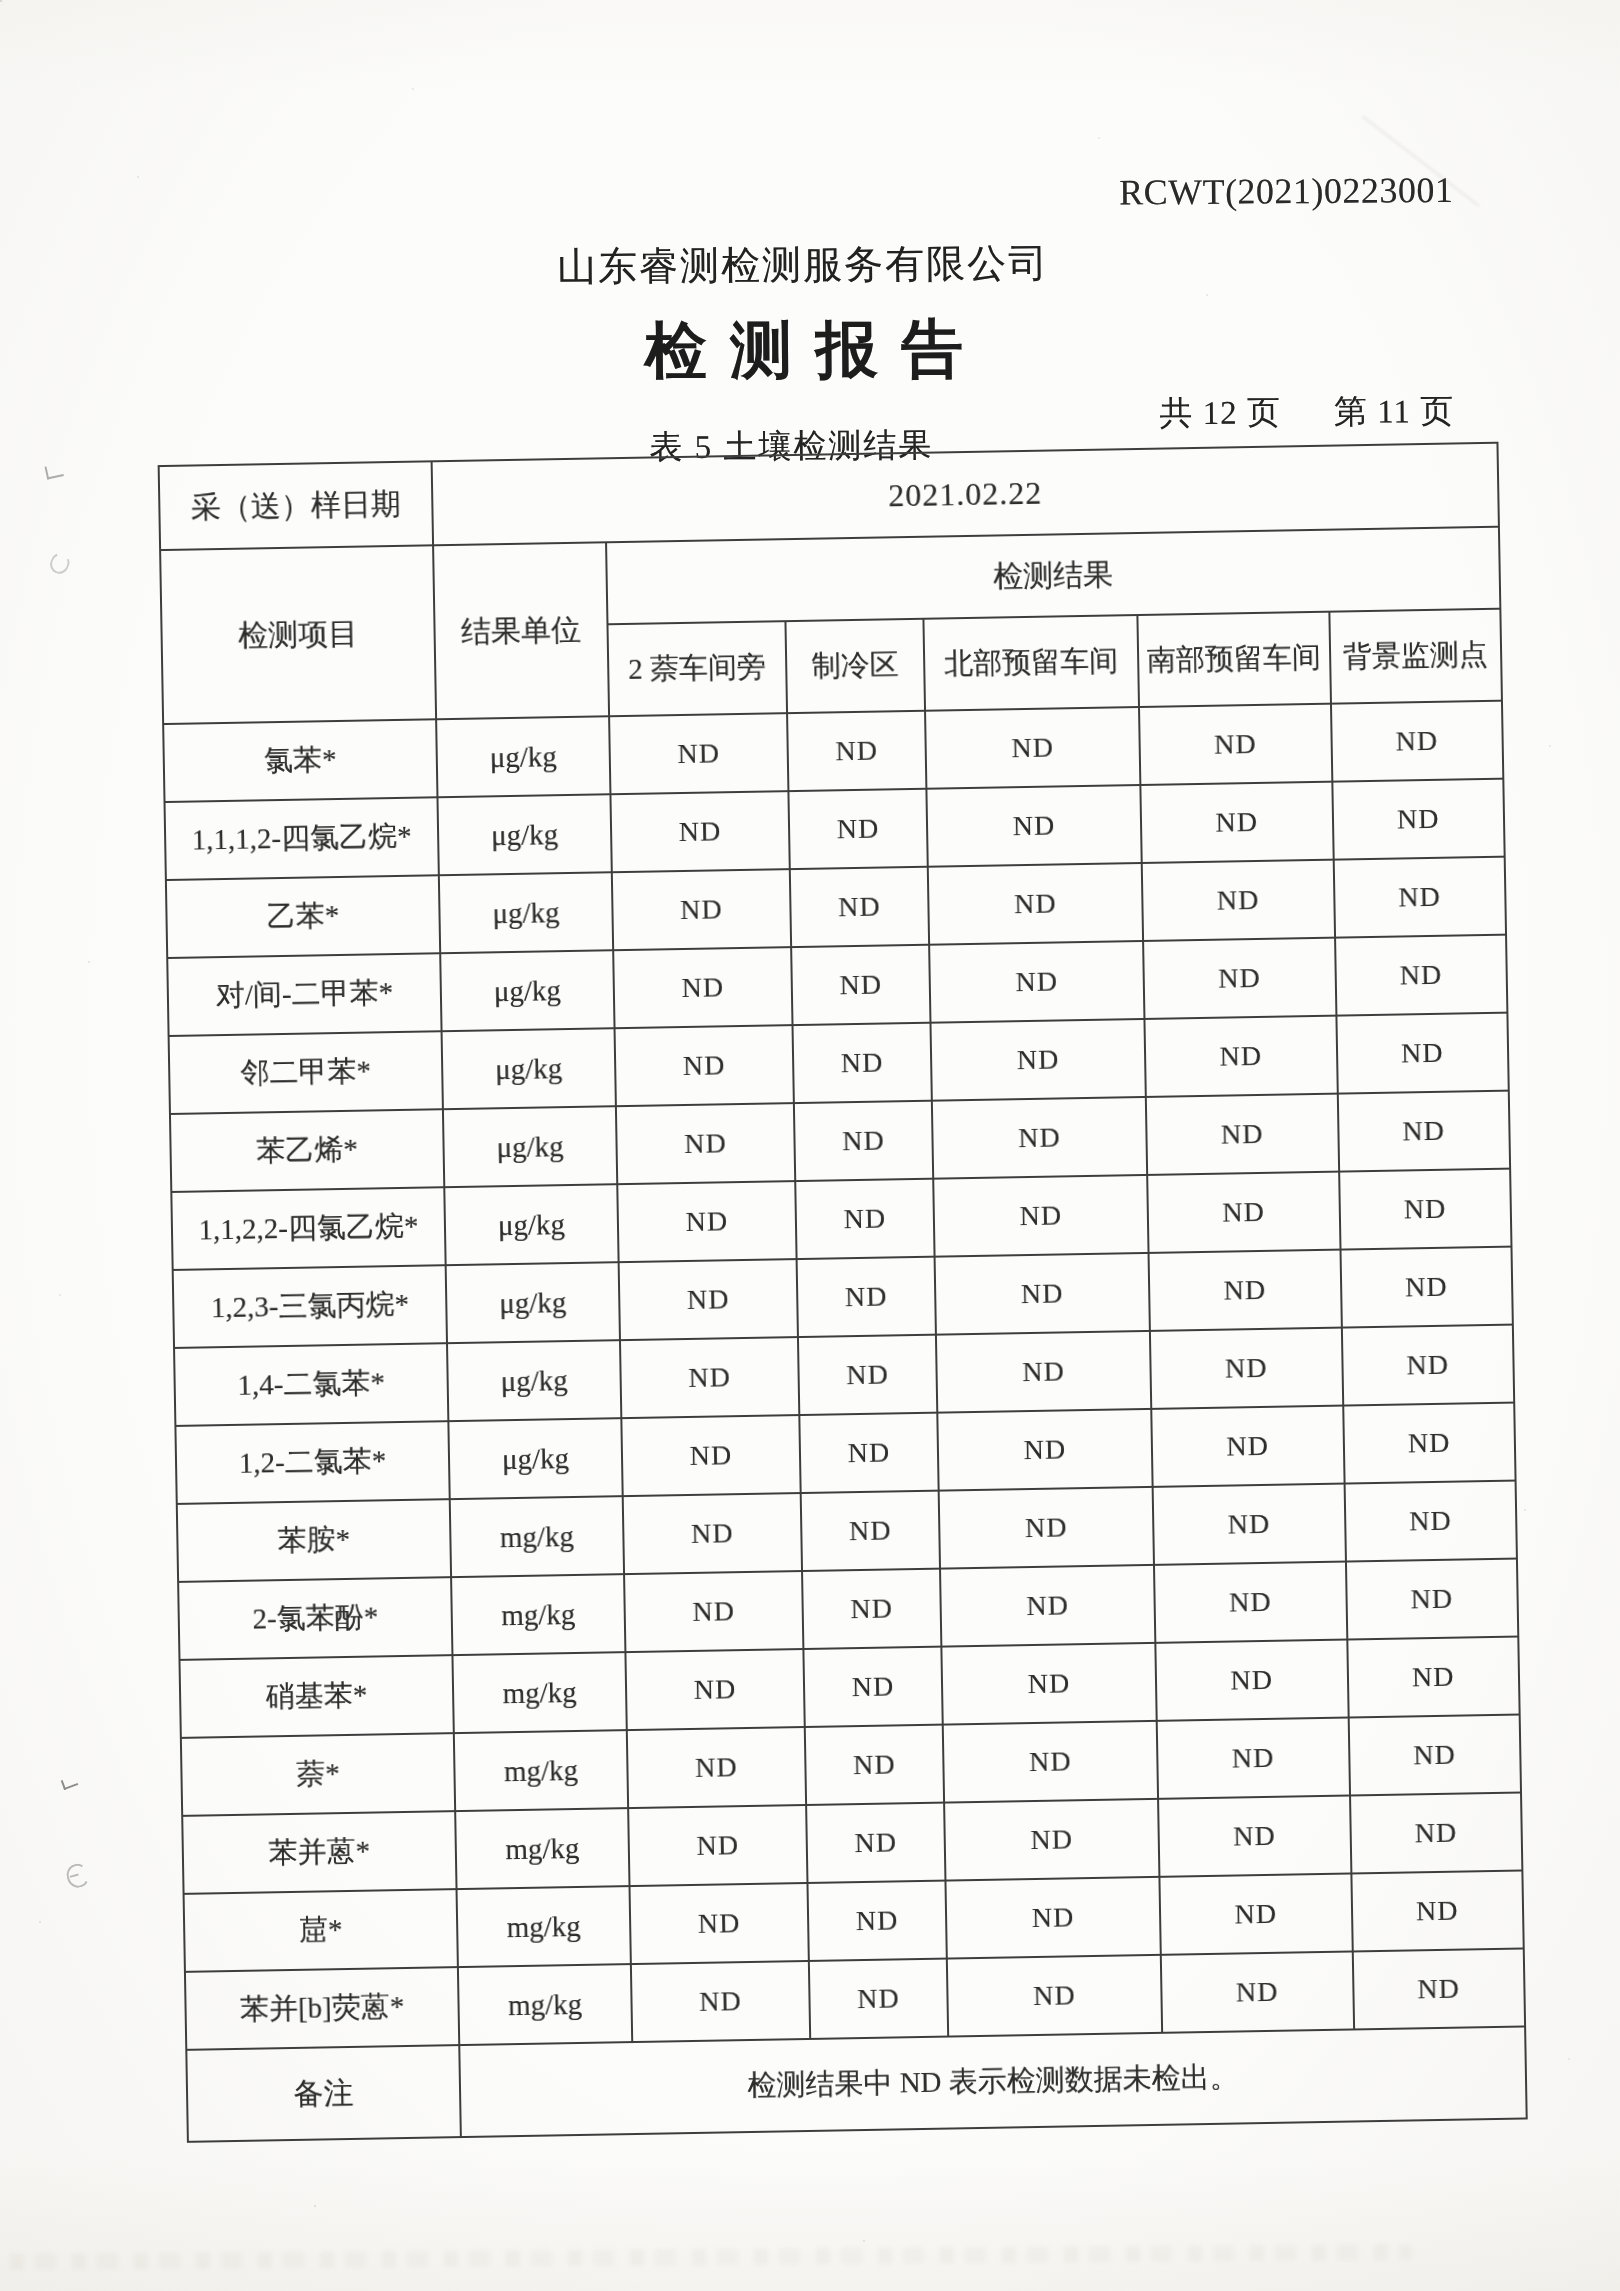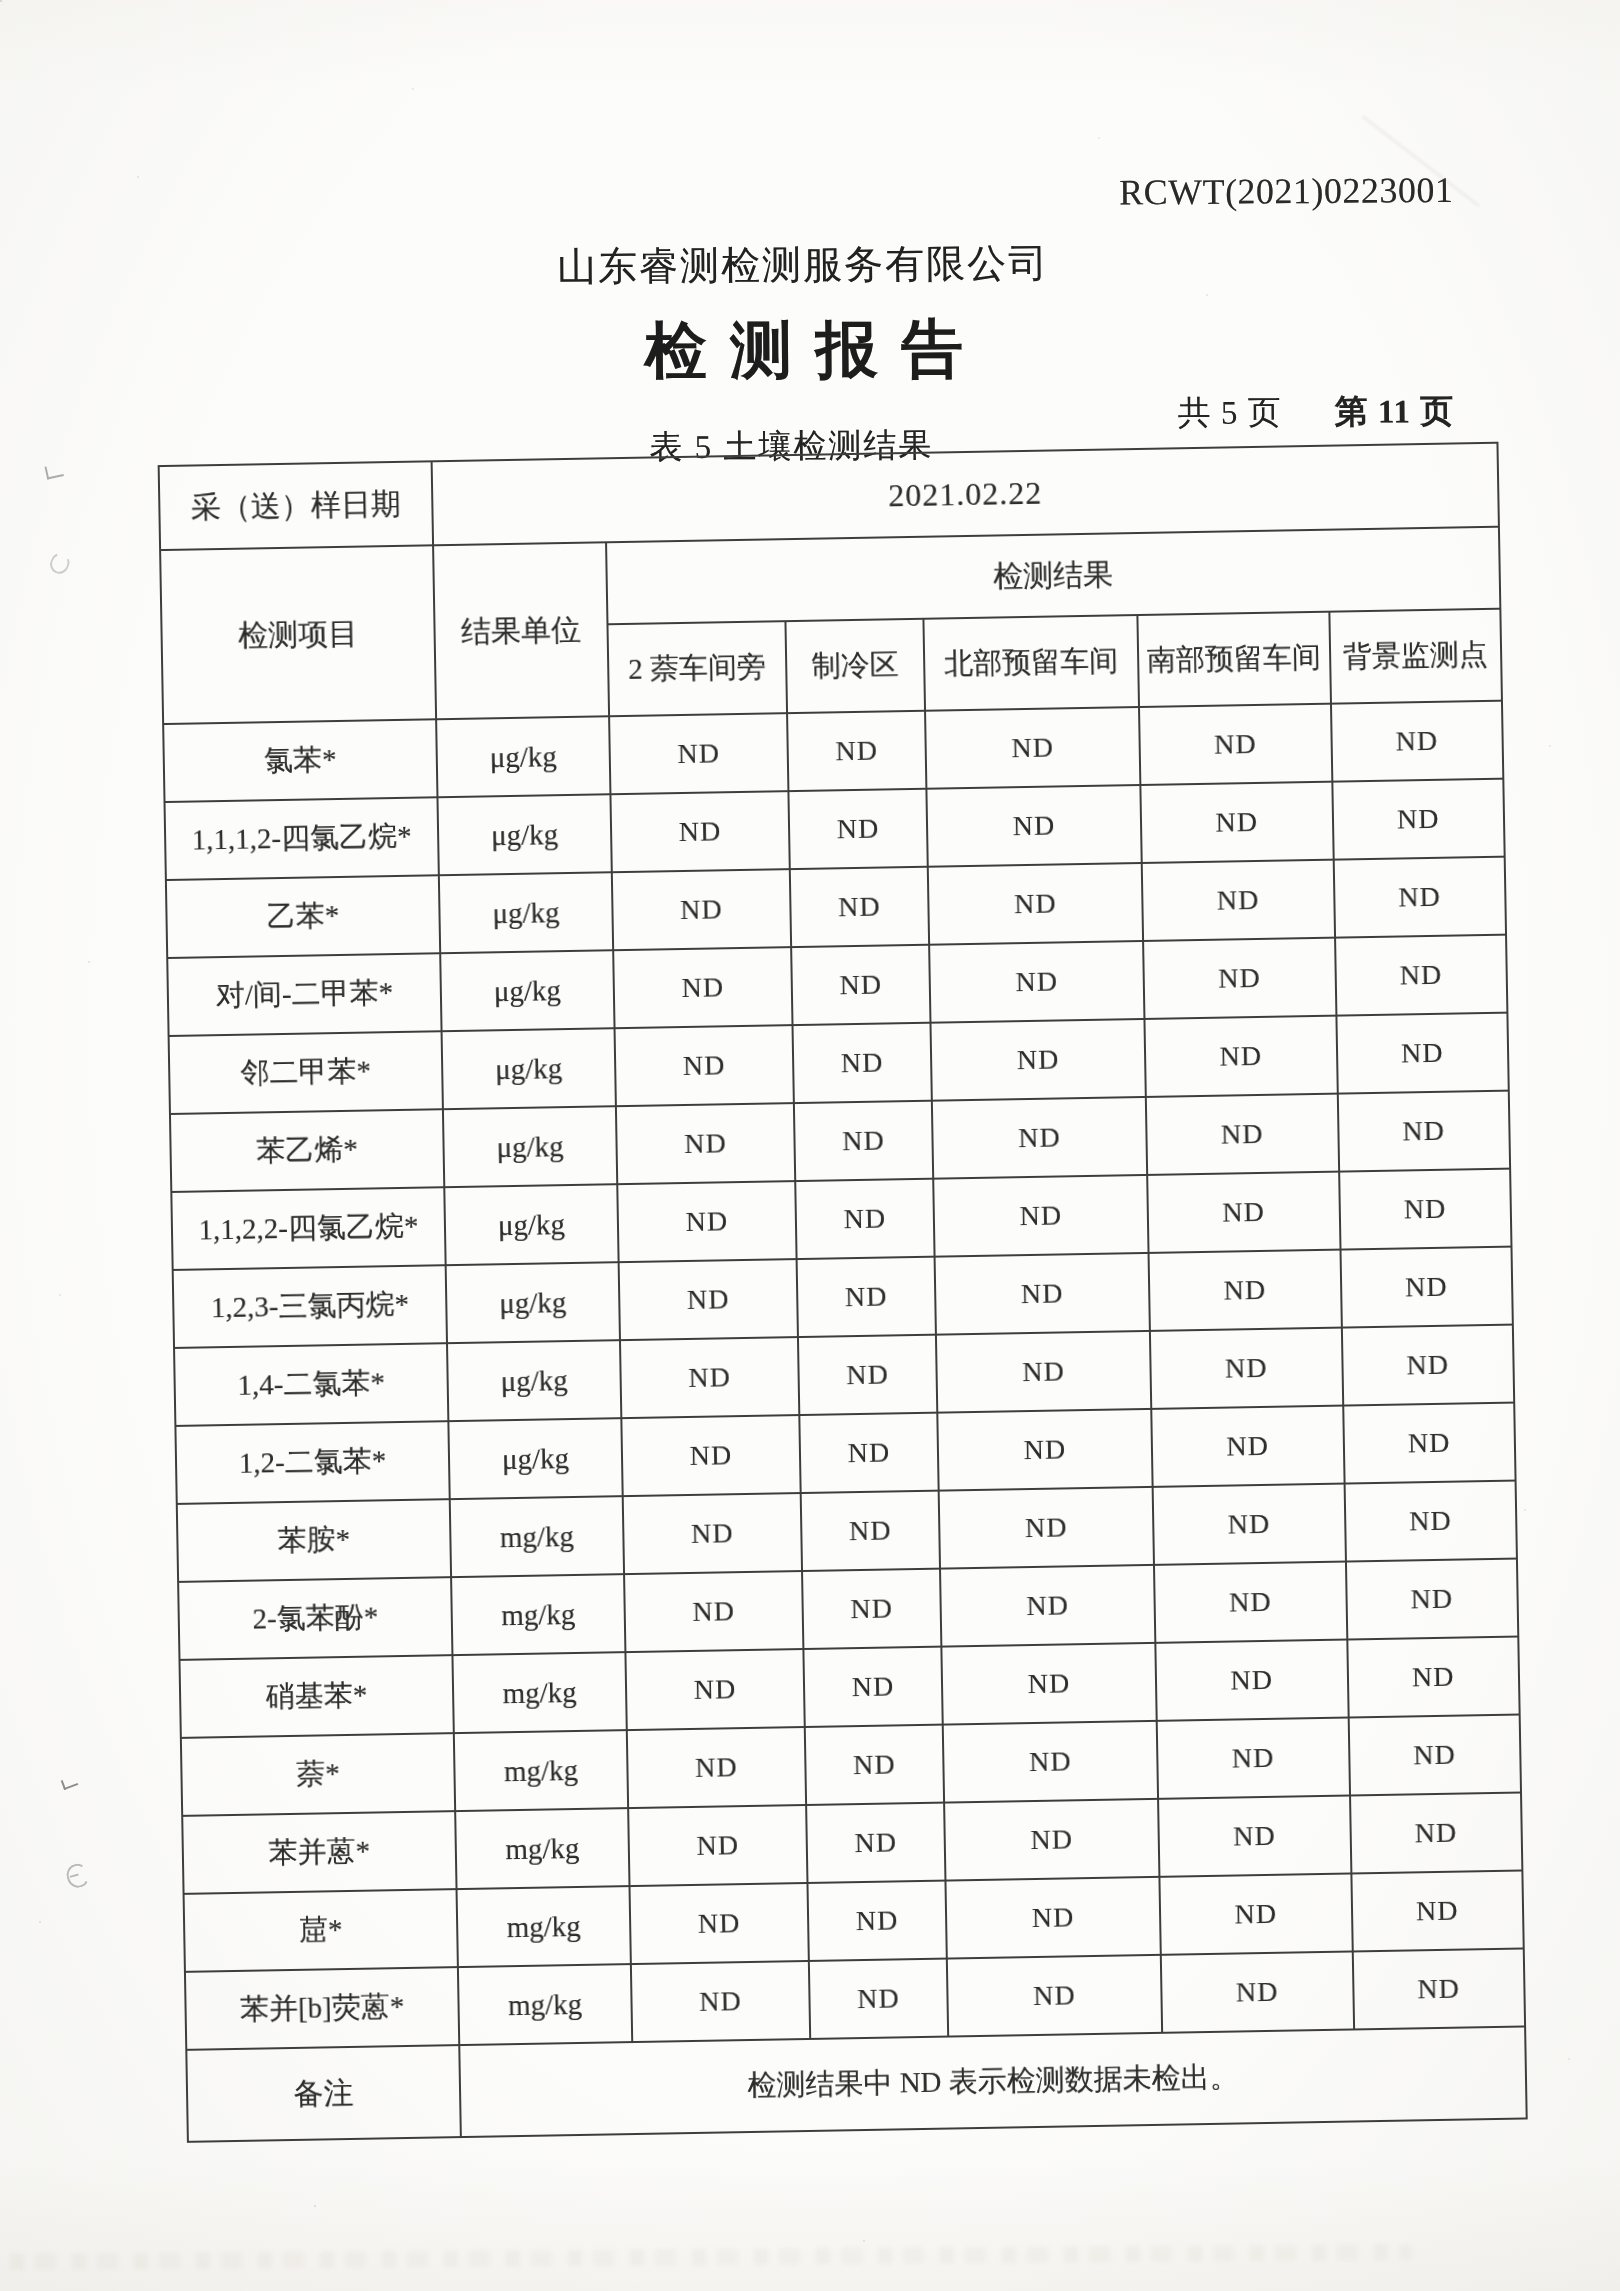--- a/index.html
+++ b/index.html
@@ -36,21 +36,21 @@
     letter-spacing:23.5px;padding-left:23.5px;box-sizing:border-box;color:#1d1d1d;
   }
   .caption{
     position:absolute;top:424px;left:655px;
     font-size:33px;color:#242424;letter-spacing:2px;
   }
   .pagination{
     position:absolute;top:394px;right:160px;
     font-size:33px;color:#242424;letter-spacing:1px;
   }
-  .pagination .p2{margin-left:53px;font-weight:bold;}
+  .pagination .p2{margin-left:53px;}
 
   .table-wrap{
     position:absolute;left:163px;top:460px;width:1341px;
     transform:rotate(-0.55deg);transform-origin:0 0;
     filter:blur(0.3px);
   }
   table.report{
     width:100%;border-collapse:collapse;table-layout:fixed;
     border:2.9px solid #3b3b3b;
   }
@@ -133,21 +133,21 @@
 
   <div class="report-no ink">RCWT(2021)0223001</div>
 
   <div class="company ink">山东睿测检测服务有限公司</div>
 
   <div class="doc-title ink">检测报告</div>
 
   <div class="caption ink">表 5  土壤检测结果</div>
 
   <div class="pagination ink">
-    <span class="p1">共 5 页</span><span class="p2">第 11 页</span>
+    <span class="p1">共 12 页</span><span class="p2">第 11 页</span>
   </div>
 
   <div class="table-wrap">
     <table class="report">
       <colgroup>
         <col class="c1">
           <col class="c2">
           <col class="c3">
           <col class="c4">
         <col class="c5">

